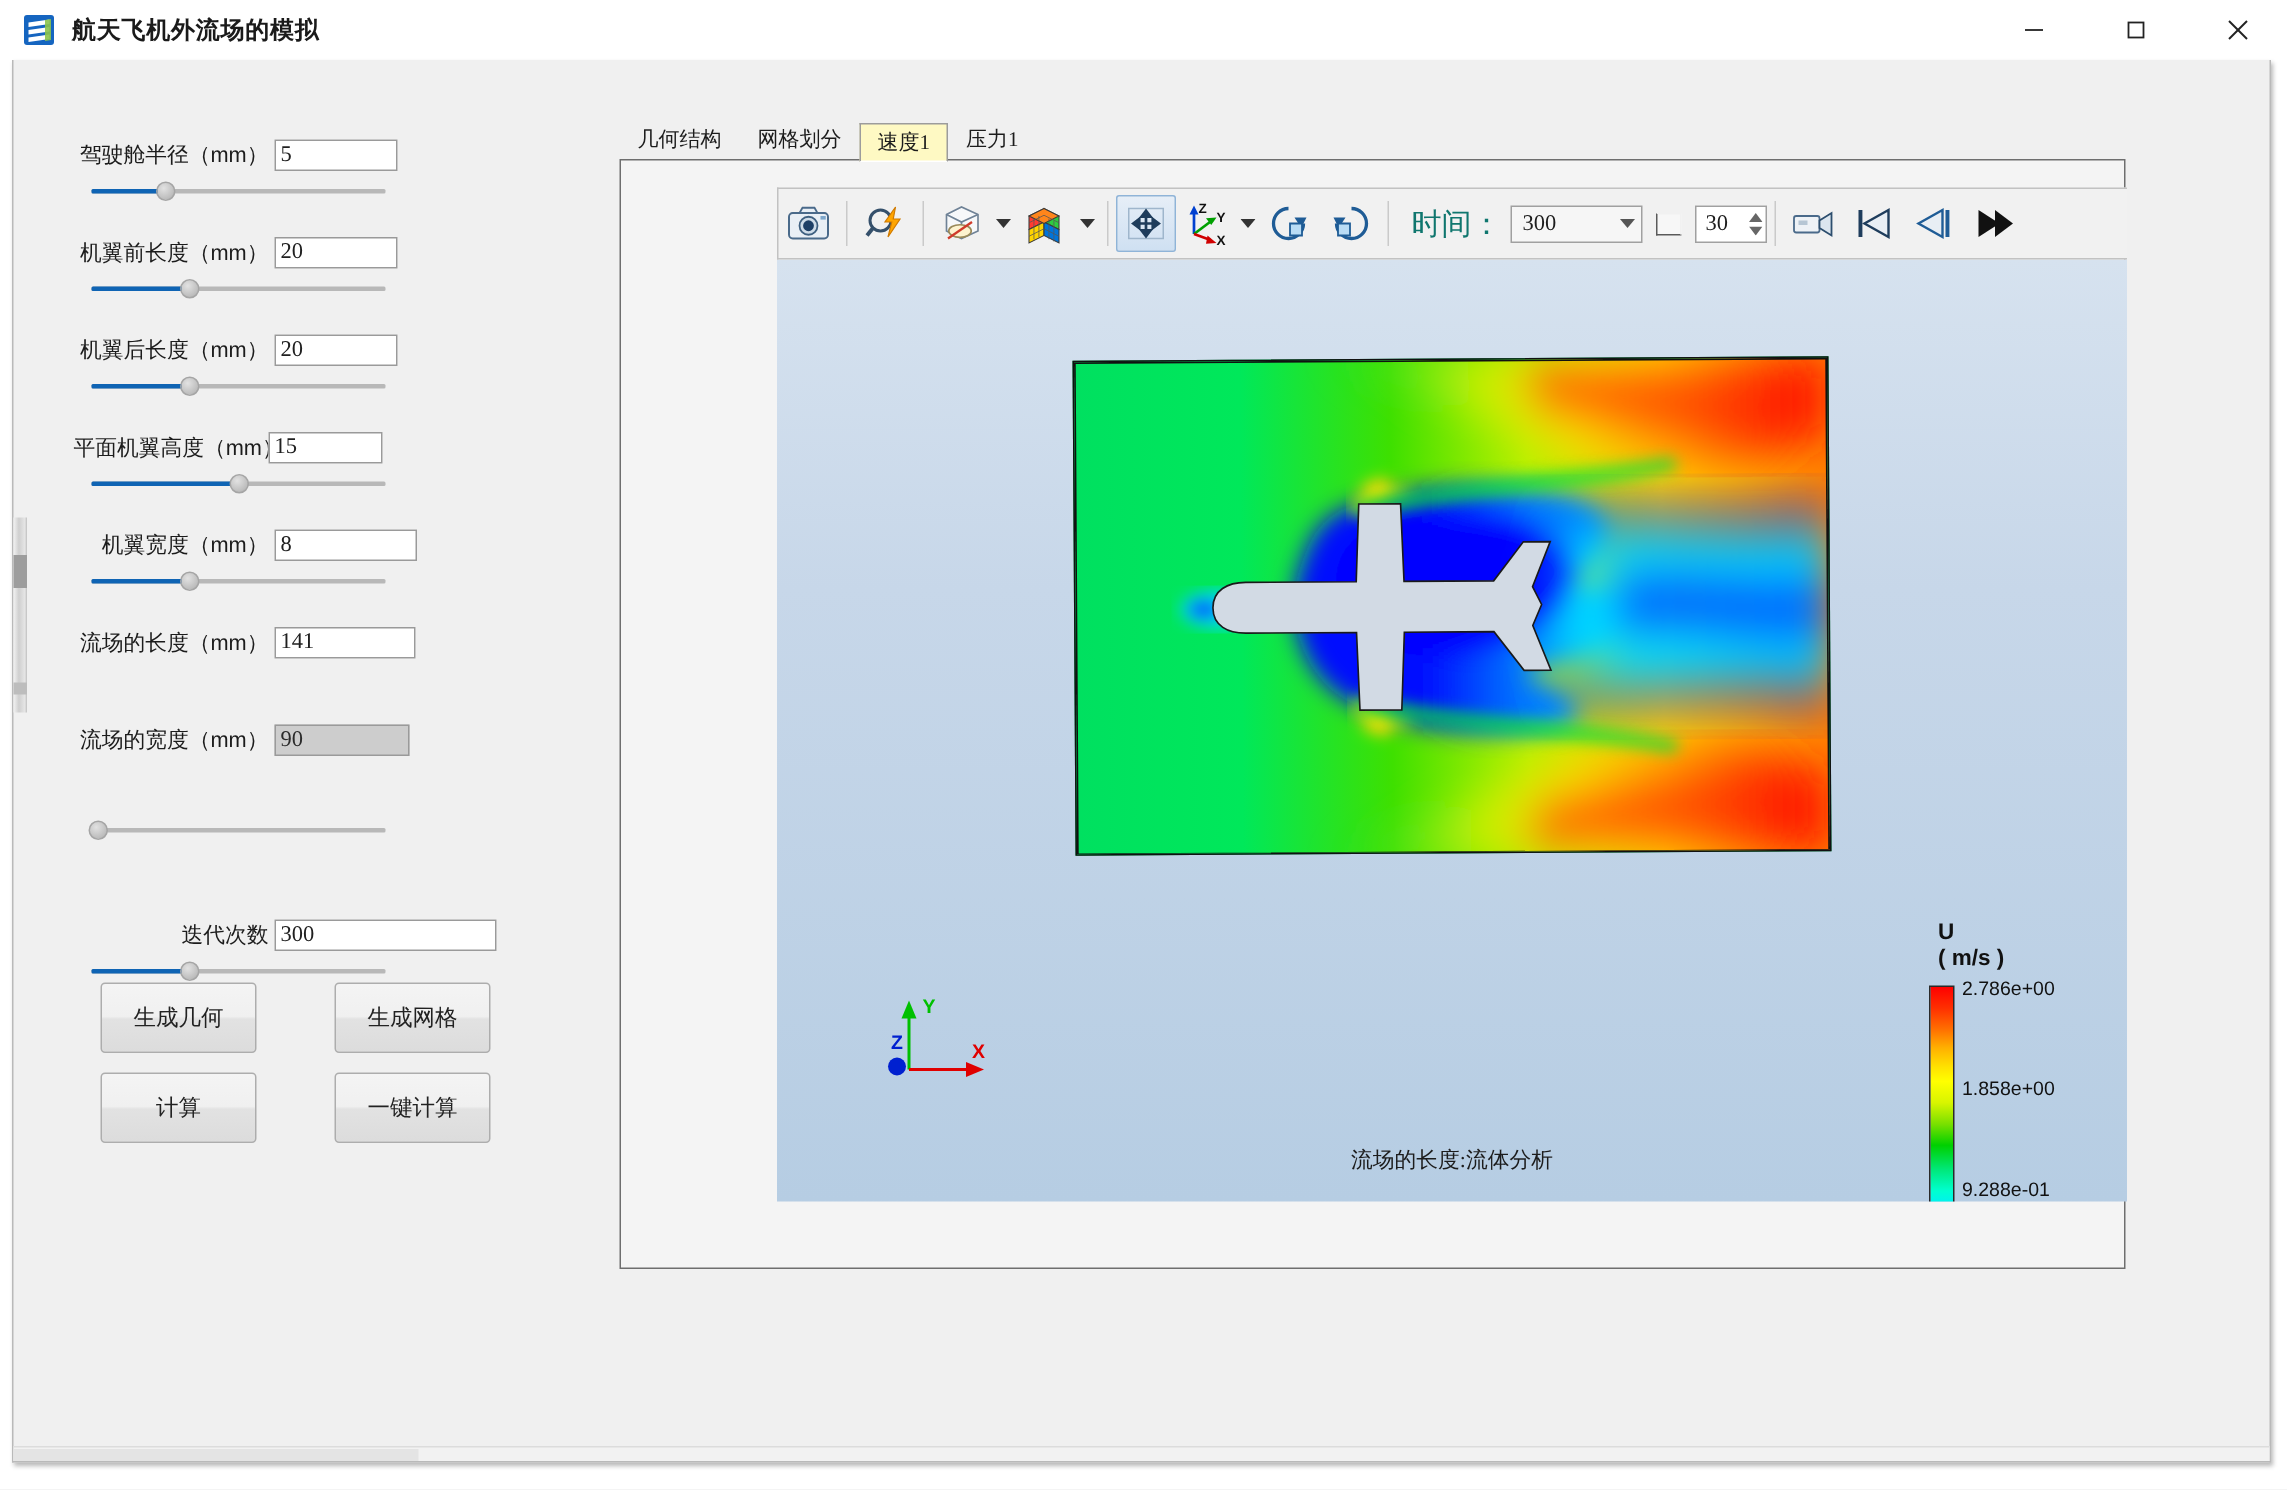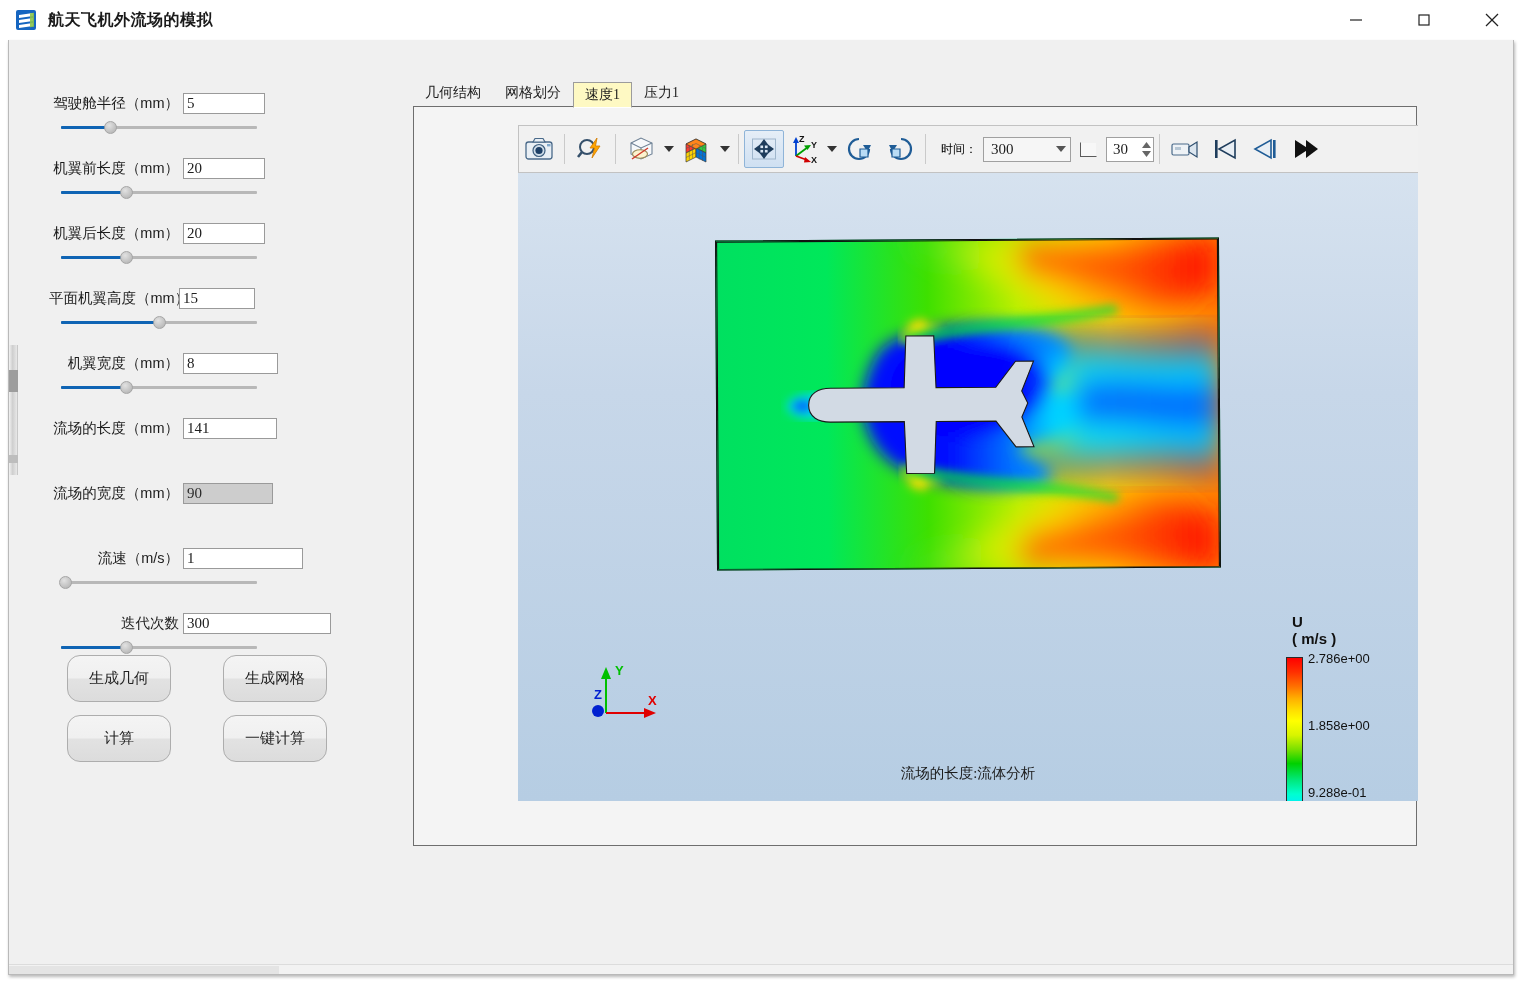--- a/index.html
+++ b/index.html
@@ -158,21 +158,21 @@
   
   .btn-grid {
     position: absolute; left: 58px; top: 615px;
     width: 270px;
   }
   .btn-row { display: flex; gap: 52px; margin-bottom: 13px; }
   .app-btn {
     width: 104px; height: 47px;
     background: linear-gradient(to bottom,#f4f4f4 0%,#f0f0f0 48%,#e2e2e2 52%,#dcdcdc 100%);
     border: 1px solid #adadad;
-    border-radius: 13px;
+    border-radius: 3px;
     font-size: 15px;
     color: #222;
     display: flex; align-items: center; justify-content: center;
     font-family: "Liberation Serif","DejaVu Serif",serif;
   }
 
   
   .result-area {
     position: absolute; left: 396px; top: 42px;
     width: 1010px; height: 765px;
@@ -227,21 +227,21 @@
   .tb-btn.pressed {
     background: linear-gradient(to bottom,#e6eef7,#cfe0f2);
     border: 1px solid #8fb4d8;
     border-radius: 2px;
   }
   .tb-caret {
     width: 16px; height: 38px;
     display: flex; align-items: center; justify-content: center;
   }
   .tb-label {
-    font-size: 12px; color: #000000; margin: 0 6px 0 10px;
+    font-size: 20px; color: #0f766e; margin: 0 6px 0 10px;
     font-family: Liberation Mono, monospace;
   }
   .tb-combo {
     width: 88px; height: 25px;
     border: 1px solid #a0a0a0;
     background: #f6f6f6;
     display: flex; align-items: center;
     font-size: 15px; color: #1d1d1d;
     padding-left: 7px;
     position: relative;
@@ -439,24 +439,20 @@
             <div class="param-input" style="width: 94px; margin-left: 4px;">141</div>
           </div>
         </div>
         <div class="param-row">
           <div class="param-line">
             <div class="param-label" style="width: 130px;">流场的宽度（mm）</div>
             <div class="param-input disabled" style="width: 90px; margin-left: 4px;">90</div>
           </div>
         </div>
         <div class="param-row">
-          <div class="param-line">
-            <div class="param-label" style="width: 130px;">流速（m/s）</div>
-            <div class="param-input" style="width: 120px; margin-left: 4px;">1</div>
-          </div>
           <div class="slider" style="width: 196px; margin-left: 12px;">
             <div class="track"></div>
             <div class="fill" style="width: 2%;"></div>
             <div class="thumb" style="left: 2%;"></div>
           </div>
         </div>
         <div class="param-row">
           <div class="param-line">
             <div class="param-label" style="width: 130px;">迭代次数</div>
             <div class="param-input" style="width: 148px; margin-left: 4px;">300</div>

